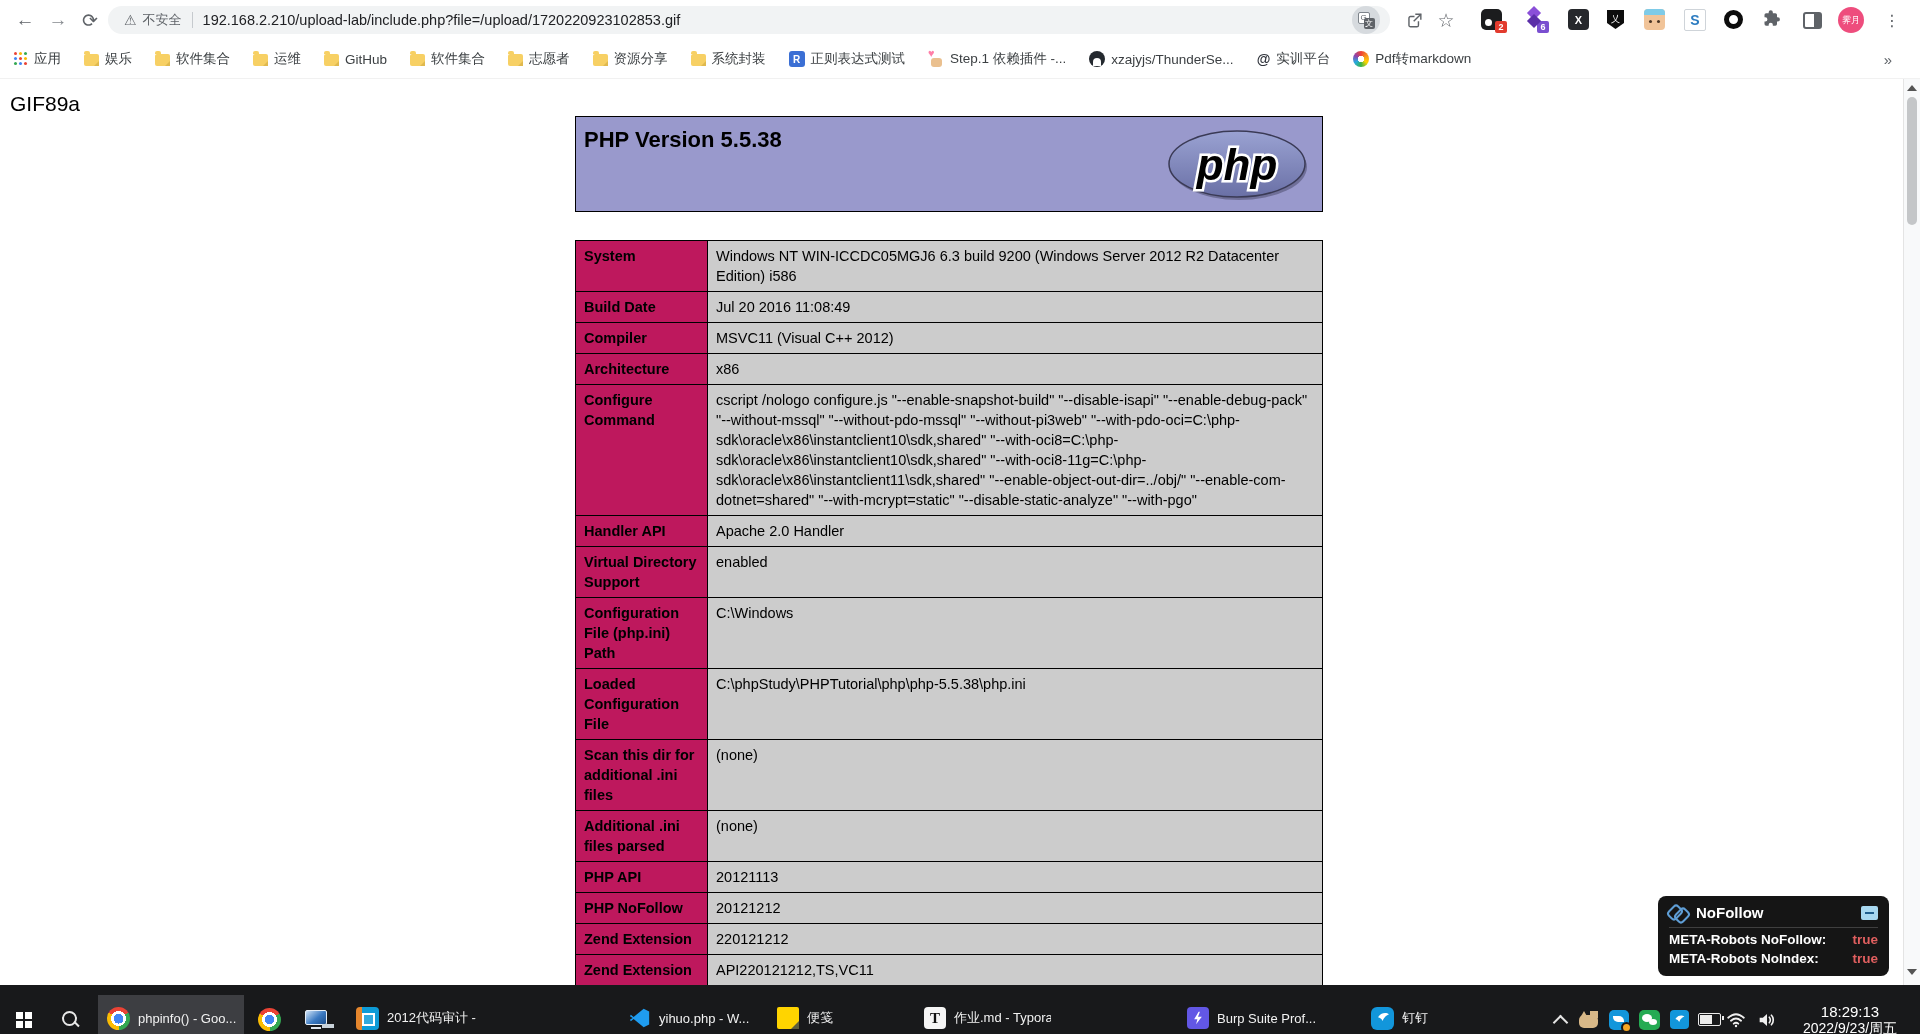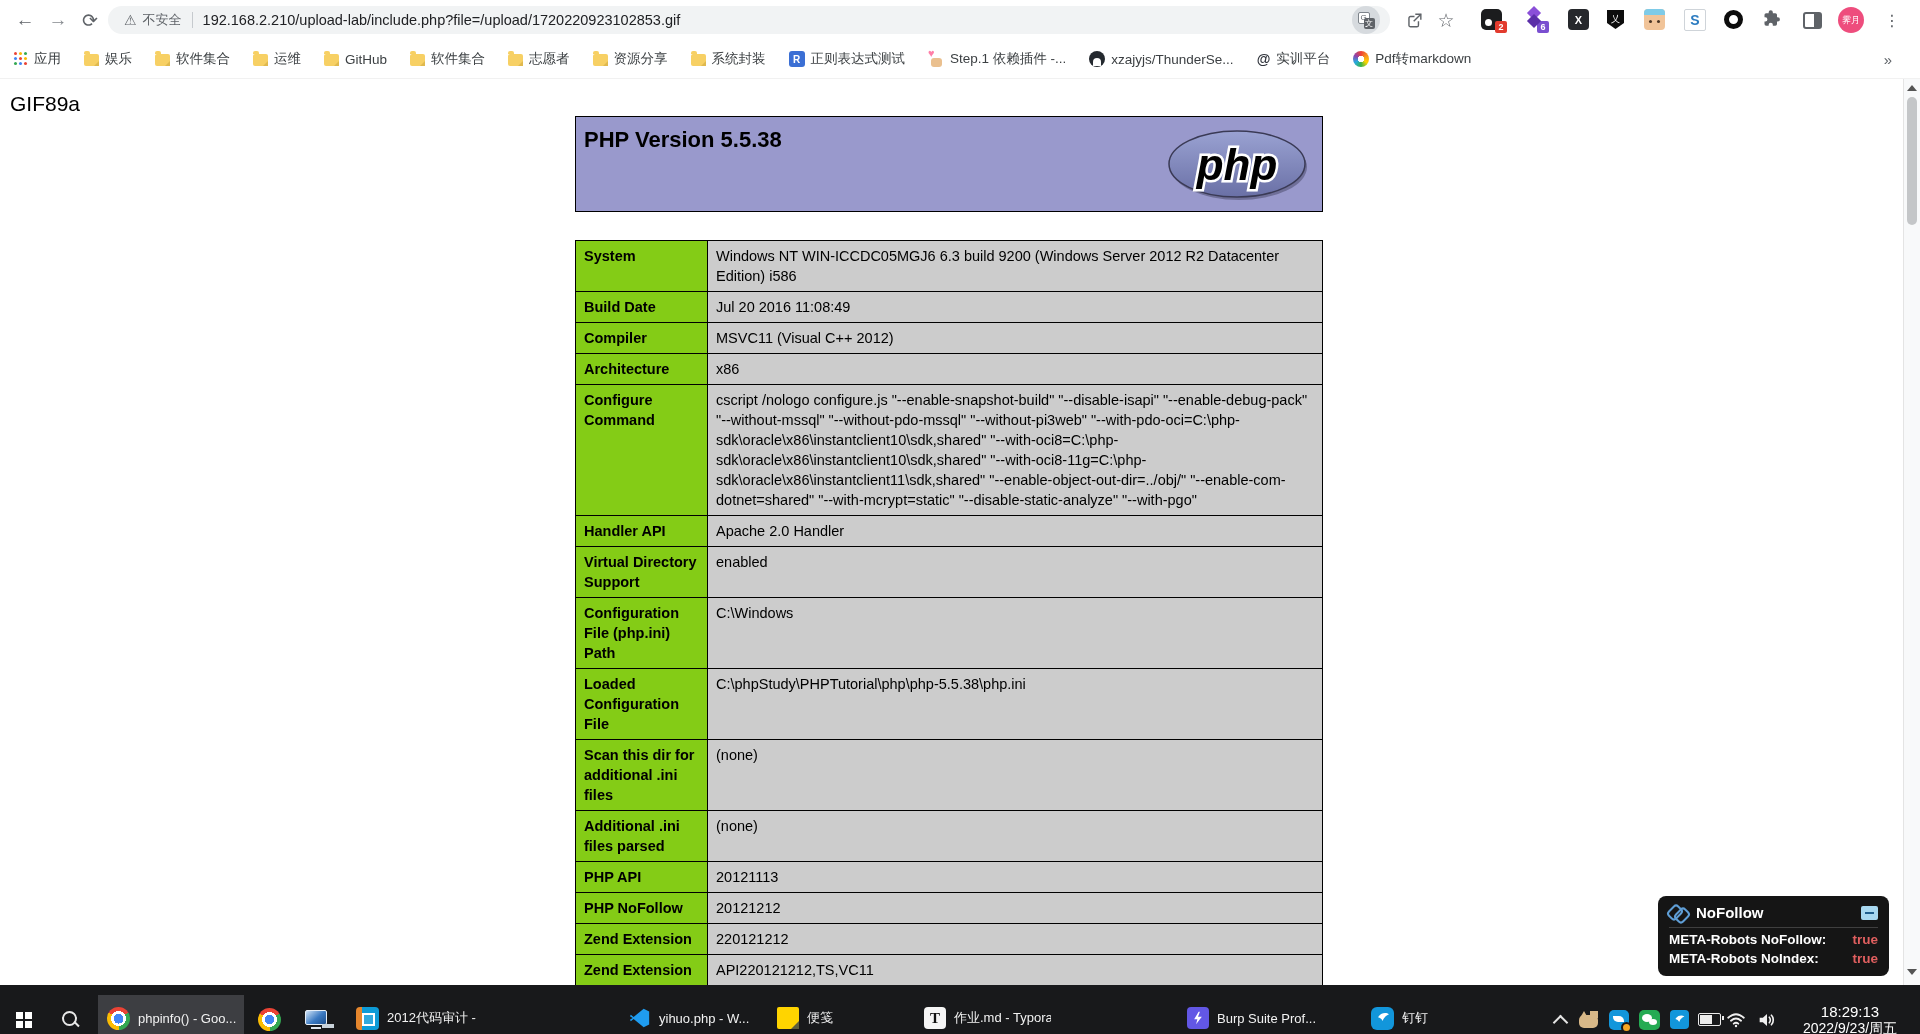--- a/index.html
+++ b/index.html
@@ -79,21 +79,21 @@
 
   
   .page{position:absolute;left:0;top:79px;width:1920px;height:906px;background:#fff;overflow:hidden;}
   .gif-text{position:absolute;left:10px;top:13px;font-size:21px;color:#000;}
   .php-wrap{position:absolute;left:575px;top:37px;width:748px;}
   .php-header{position:relative;height:96px;background:#9999cc;border:1px solid #000;box-sizing:border-box;}
   .php-title{margin:0;padding:10px 0 0 8px;font-size:22px;font-weight:bold;color:#000;}
   .php-logo{position:absolute;right:12px;top:11px;}
   .php-table{margin-top:28px;border-collapse:collapse;width:748px;font-size:14.5px;line-height:20px;color:#000;}
   .php-table td{border:1px solid #000;padding:5px 8px;vertical-align:top;}
-  td.e{background:#84cc16;font-weight:bold;width:115px;}
+  td.e{background:#be185d;font-weight:bold;width:115px;}
   td.v{background:#cccccc;word-wrap:break-word;}
 
   
   .nofollow{position:absolute;left:1658px;top:817px;width:231px;height:80px;box-sizing:border-box;
     background:#151515;border-radius:8px;padding:8px 11px;color:#fff;}
   .nf-head{display:flex;align-items:center;gap:8px;}
   .ic-chain{position:relative;width:19px;height:15px;}
   .ic-chain::before{content:"";position:absolute;left:0;top:0;width:8px;height:11px;border:2.5px solid #5f9ed6;
     border-radius:4px;transform:rotate(45deg);}
   .ic-chain::after{content:"";position:absolute;left:7px;top:3px;width:8px;height:11px;border:2.5px solid #5f9ed6;

